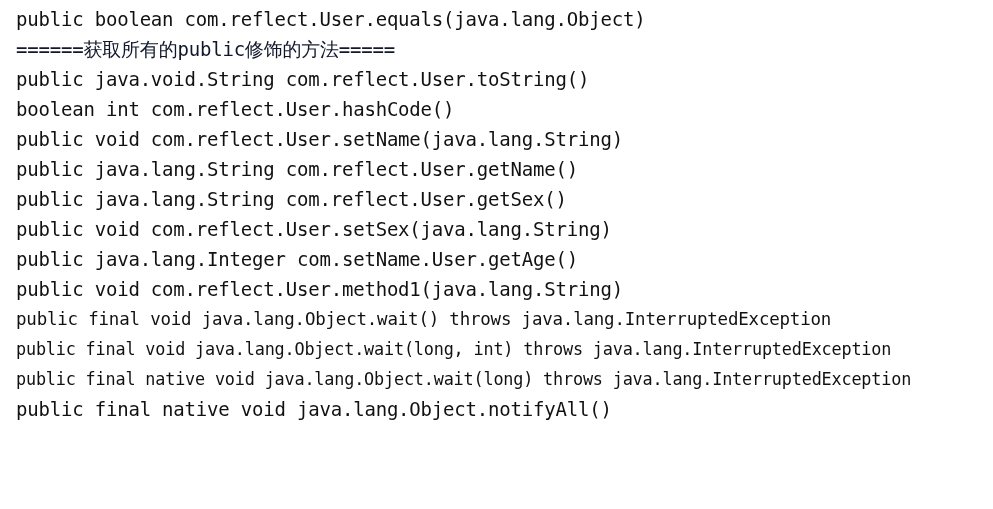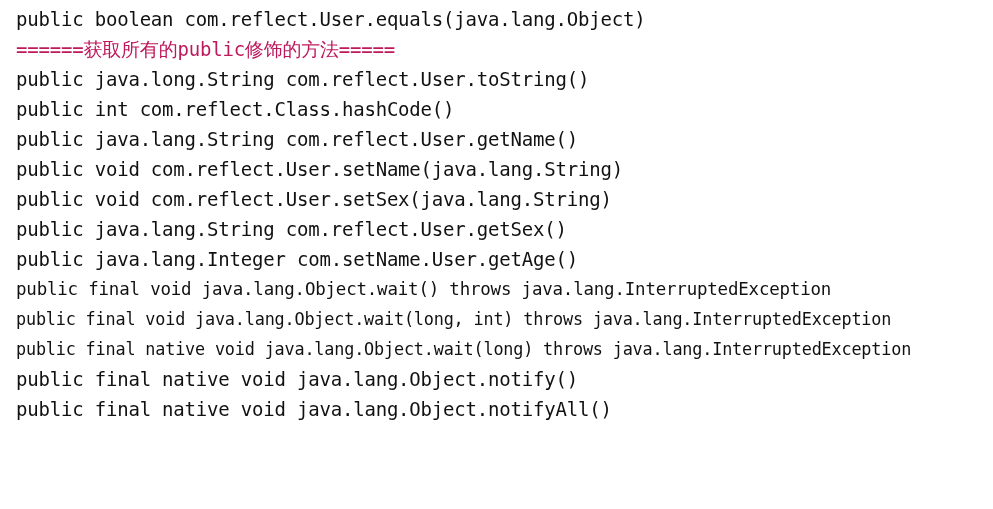--- a/index.html
+++ b/index.html
@@ -27,45 +27,45 @@
     font-family: "DejaVu Sans Mono", "Liberation Mono", monospace;
     letter-spacing: -0.2px;
     white-space: pre;
     color: #111111;
     -webkit-font-smoothing: none;
   }
   .console-line.tone-default {
     color: #111111;
   }
   .console-line.tone-accent {
-    color: #be185d;
+    color: #0f172a;
   }
   
   .console-line.fit-condensed {
     font-size: 18px;
     transform: scaleX(0.97);
     transform-origin: left center;
   }
   .console-line.fit-tight {
     font-size: 18px;
     transform: scaleX(0.935);
     transform-origin: left center;
   }
 </style>
 </head>
 <body style="background: rgb(255, 255, 255);">
 
 <div id="console-output">
     <div class="console-line tone-default">public boolean com.reflect.User.equals(java.lang.Object)</div>
     <div class="console-line tone-accent">======获取所有的public修饰的方法=====</div>
-    <div class="console-line tone-default">public java.long.String com.reflect.User.toString()</div>
-    <div class="console-line tone-default">public int com.reflect.Class.hashCode()</div>
+    <div class="console-line tone-default">public java.void.String com.reflect.User.toString()</div>
+    <div class="console-line tone-default">boolean int com.reflect.User.hashCode()</div>
+    <div class="console-line tone-default">public void com.reflect.User.setName(java.lang.String)</div>
     <div class="console-line tone-default">public java.lang.String com.reflect.User.getName()</div>
-    <div class="console-line tone-default">public void com.reflect.User.setName(java.lang.String)</div>
+    <div class="console-line tone-default">public java.lang.String com.reflect.User.getSex()</div>
     <div class="console-line tone-default">public void com.reflect.User.setSex(java.lang.String)</div>
-    <div class="console-line tone-default">public java.lang.String com.reflect.User.getSex()</div>
     <div class="console-line tone-default">public java.lang.Integer com.setName.User.getAge()</div>
+    <div class="console-line tone-default">public void com.reflect.User.method1(java.lang.String)</div>
     <div class="console-line tone-default fit-condensed">public final void java.lang.Object.wait() throws java.lang.InterruptedException</div>
     <div class="console-line tone-default fit-tight">public final void java.lang.Object.wait(long, int) throws java.lang.InterruptedException</div>
     <div class="console-line tone-default fit-tight">public final native void java.lang.Object.wait(long) throws java.lang.InterruptedException</div>
-    <div class="console-line tone-default">public final native void java.lang.Object.notify()</div>
     <div class="console-line tone-default">public final native void java.lang.Object.notifyAll()</div>
   </div>
 
 </body></html>

